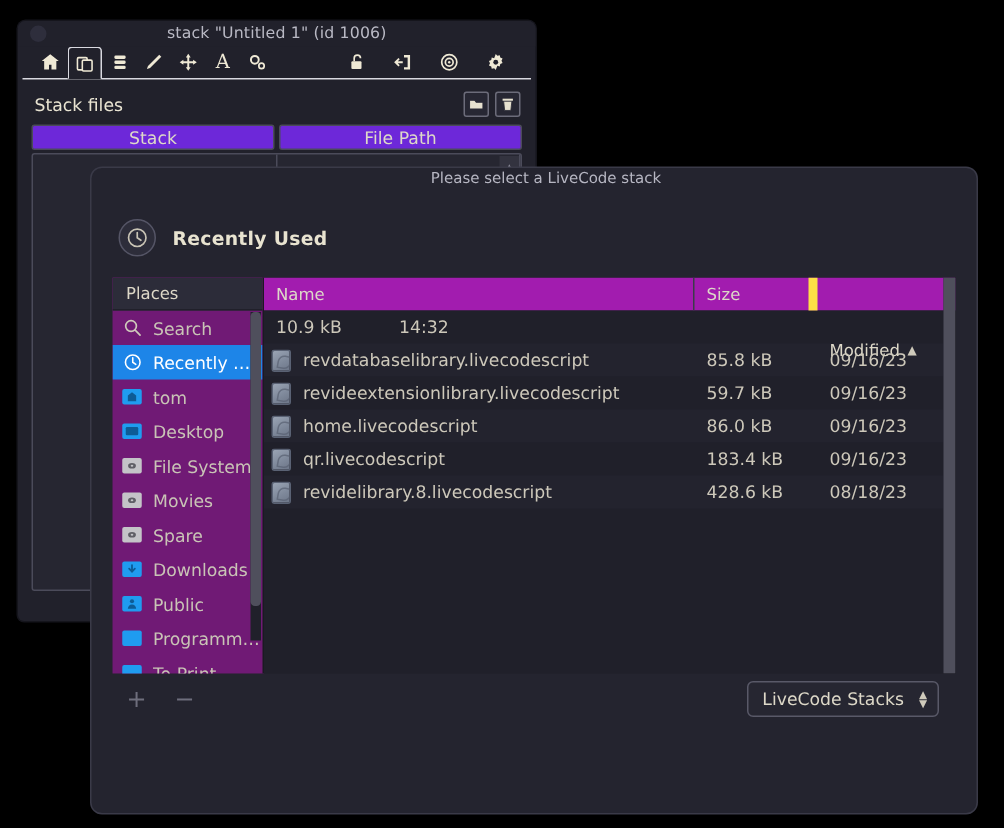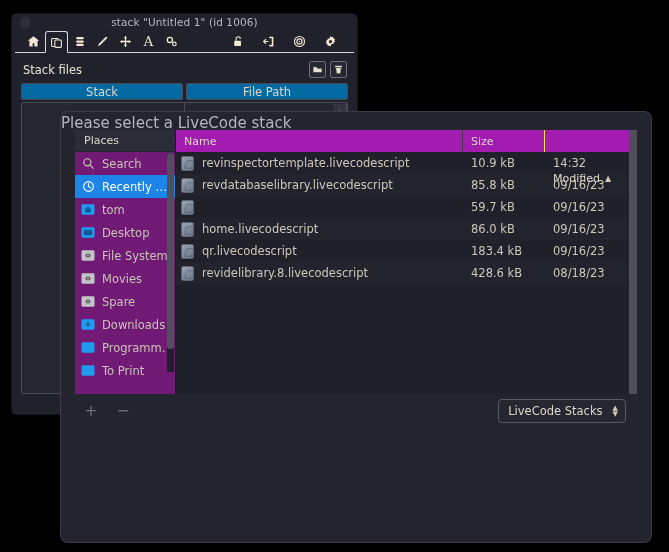--- a/index.html
+++ b/index.html
@@ -99,21 +99,21 @@
     border-radius: 2px;
     background: #272733;
     display: flex; align-items: center; justify-content: center;
     color: #e6e1cf;
   }
 
   #stack-table-head { display: flex; gap: 3px; }
   .stack-col-head {
     flex: 1;
     height: 17px;
-    background: #0369a1;
+    background: #6d28d9;
     border: 1px solid #4b4b5a;
     border-radius: 2px;
     display: flex; align-items: center; justify-content: center;
     font-size: 11.5px;
     color: #ded9c8;
   }
   #stack-table-body {
     margin-top: 2px;
     height: 292px;
     border: 1px solid #4b4b5a;
@@ -149,22 +149,23 @@
     box-shadow: 0 0 0 1px #3a3a48;
   }
 
   #dialog-titlebar {
     height: 18px;
     position: relative;
     border-radius: 7px 7px 0 0;
   }
   #dialog-title-text {
     position: absolute;
-    left: 0; right: 0; top: 2px;
-    font-size: 15px;
+    left: 16px; right: 0; top: 2px;
+    text-align: center;
+    font-size: 10px;
     color: #b6b6c2;
   }
 
   #dialog-header {
     display: flex;
     align-items: center;
     gap: 11px;
     padding: 16px 0 14px 18px;
   }
   #dialog-header-icon {
@@ -257,21 +258,21 @@
     background: #a21caf;
     font-size: 11px;
     color: #ddd8c8;
     align-items: stretch;
   }
   .fl-head {
     display: flex; align-items: center;
     padding: 0 8px;
   }
   .fl-head.name { flex: 1; border-right: 1px solid #3b3b49; }
-  .fl-head.size { width: 82px; justify-content: flex-start; border-right: 1px solid #fde047; }
+  .fl-head.size { width: 82px; justify-content: flex-start; border-right: 6px solid #fde047; }
   .fl-head.modified { width: 92px; justify-content: flex-start; gap: 5px; margin-top: 48px; }
   #sort-arrow { font-size: 8px; color: #cfcabb; }
 
   .fl-row {
     display: flex;
     height: 22px;
     align-items: center;
     font-size: 11.5px;
     color: #cdc8ba;
   }
@@ -517,20 +518,29 @@
       </div>
     </div>
   </div>
 
   <div id="file-dialog">
 
     <div id="dialog-titlebar">
       <div id="dialog-title-text">Please select a LiveCode stack</div>
     </div>
 
+    <div id="dialog-header">
+      <div id="dialog-header-icon">
+        <svg width="15" height="15" viewBox="0 0 16 16">
+          <circle cx="8" cy="8" r="6.2" fill="none" stroke="#c9c4b5" stroke-width="1.2"></circle>
+          <path d="M8 4.3V8l2.6 1.8" fill="none" stroke="#c9c4b5" stroke-width="1.2" stroke-linecap="round"></path>
+        </svg>
+      </div>
+      <div id="dialog-header-label">Recently Used</div>
+    </div>
 
     <div id="dialog-main">
 
       <div id="sidebar">
         <div id="sidebar-header">Places</div>
 
         <div class="place-item">
           <span class="place-icon">
             <svg width="13" height="13" viewBox="0 0 16 16">
                 <circle cx="6.6" cy="6.6" r="4.4" fill="none" stroke="#cfcabb" stroke-width="1.4"></circle>
@@ -606,20 +616,30 @@
         <div class="place-item">
           <span class="place-icon">
             <svg width="14" height="13" viewBox="0 0 16 15">
                 <rect x="0.5" y="1.5" width="15" height="12" rx="1.6" fill="#1f9cf0"></rect>
                 <path d="M8 4.3v4.2M5.8 7.1 8 9.3l2.2-2.2" fill="none" stroke="#0d5c96" stroke-width="1.4" stroke-linecap="round"></path>
               </svg>
           </span>
           <span class="place-label">Downloads</span>
         </div>
 
+        <div class="place-item">
+          <span class="place-icon">
+            <svg width="14" height="13" viewBox="0 0 16 15">
+                <rect x="0.5" y="1.5" width="15" height="12" rx="1.6" fill="#1f9cf0"></rect>
+                <circle cx="8" cy="5.6" r="1.6" fill="#0d5c96"></circle>
+                <path d="M4.8 11.4c0-2 1.4-3.4 3.2-3.4s3.2 1.4 3.2 3.4z" fill="#0d5c96"></path>
+              </svg>
+          </span>
+          <span class="place-label">Public</span>
+        </div>
 
         <div class="place-item">
           <span class="place-icon">
             <svg width="14" height="13" viewBox="0 0 16 15">
                 <rect x="0.5" y="1.5" width="15" height="12" rx="1.6" fill="#1f9cf0"></rect>
               </svg>
           </span>
           <span class="place-label">Programm…</span>
         </div>
 
@@ -640,40 +660,37 @@
         <div id="filelist-header">
           <div class="fl-head name">Name</div>
           <div class="fl-head size">Size</div>
           <div class="fl-head modified">
             <span>Modified</span>
             <span id="sort-arrow">▲</span>
           </div>
         </div>
 
         <div class="fl-row">
-          <div class="fl-name">
-            <span class="file-icon"></span>
-            <span>revinspectortemplate.livecodescript</span>
-          </div>
           <div class="fl-size">10.9 kB</div>
           <div class="fl-mod">14:32</div>
         </div>
 
         <div class="fl-row">
           <div class="fl-name">
             <span class="file-icon"></span>
             <span>revdatabaselibrary.livecodescript</span>
           </div>
           <div class="fl-size">85.8 kB</div>
           <div class="fl-mod">09/16/23</div>
         </div>
 
         <div class="fl-row">
           <div class="fl-name">
             <span class="file-icon"></span>
+            <span>revideextensionlibrary.livecodescript</span>
           </div>
           <div class="fl-size">59.7 kB</div>
           <div class="fl-mod">09/16/23</div>
         </div>
 
         <div class="fl-row">
           <div class="fl-name">
             <span class="file-icon"></span>
             <span>home.livecodescript</span>
           </div>

